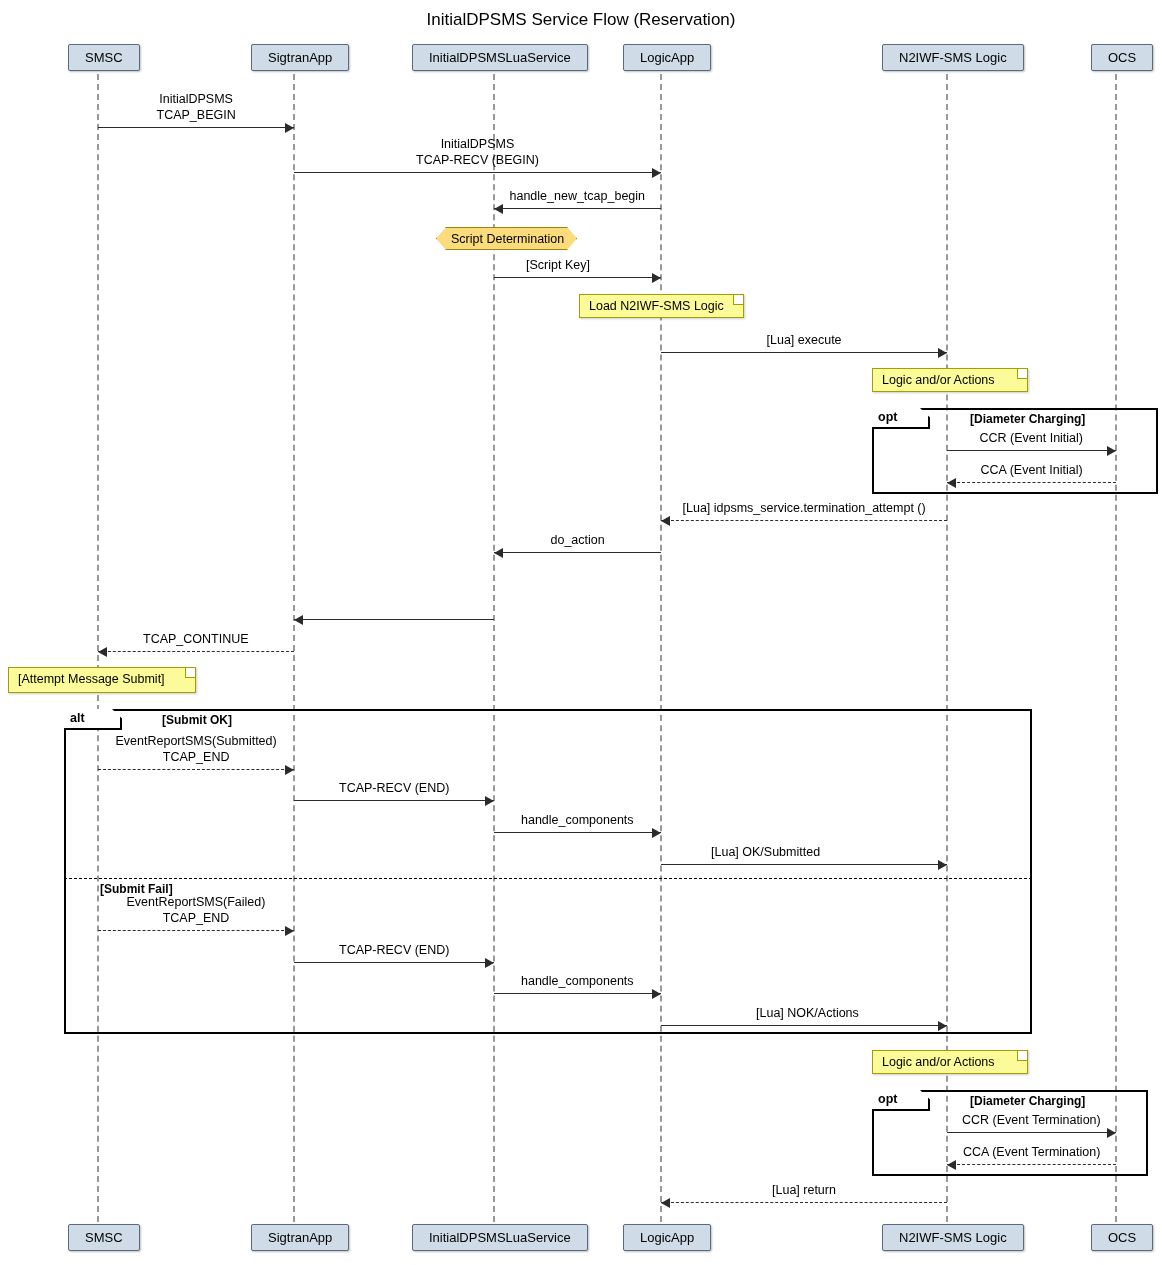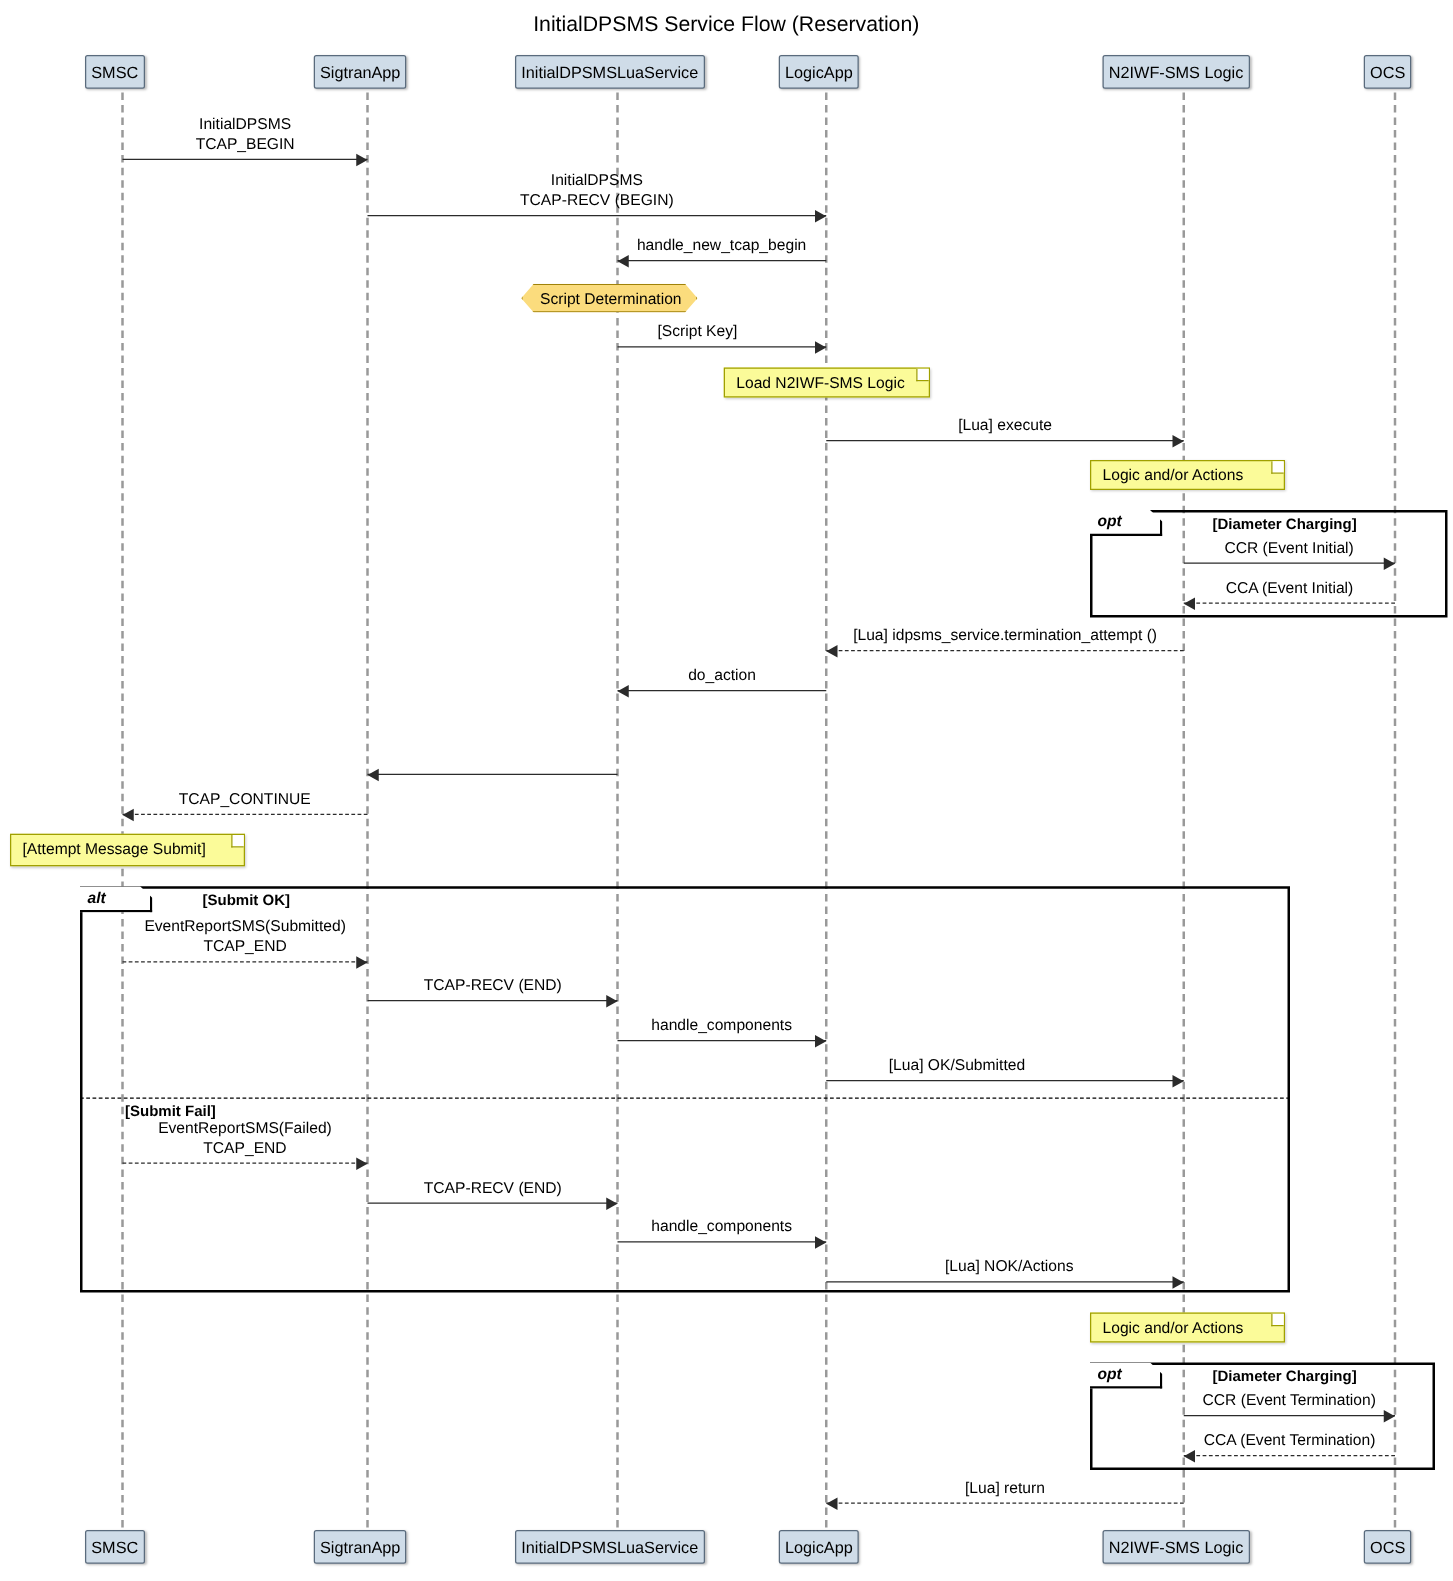--- a/index.html
+++ b/index.html
@@ -34,21 +34,21 @@
     height: 1148px;
   }
   .participant {
     position: absolute;
     background: #cfdce8;
     border: 1px solid #5a6b7d;
     border-radius: 2px;
     font-size: 13px;
     color: #000;
     text-align: center;
-    padding: 5px 4px;
+    padding: 5px 16px;
     box-sizing: border-box;
     white-space: nowrap;
     box-shadow: 1px 1px 2px rgba(0,0,0,0.25);
   }
   .msg-line {
     position: absolute;
     height: 0;
     border-top: 1.4px solid #2b2b2b;
   }
   .msg-line.dashed {
@@ -114,21 +114,20 @@
     position: absolute;
     border: 2px solid #000000;
     border-top: none;
     border-left: none;
     box-sizing: border-box;
     background: #ffffff;
     font-size: 12.5px;
     font-weight: bold;
     padding: 2px 8px 2px 6px;
     clip-path: polygon(0 0, calc(100% - 10px) 0, 100% 45%, 100% 100%, 0 100%);
-    font-style: italic;
   }
   .frame-cond {
     position: absolute;
     font-size: 12px;
     font-weight: bold;
     white-space: nowrap;
     padding-left: 32px;
   }
   .frame-divider {
     position: absolute;
@@ -274,18 +273,18 @@
     <div class="msg-line dashed" style="left: 947px; top: 1164px; width: 169px;"></div>
     <div class="arrow-head left" style="top: 1159.5px; left: 947px;"></div>
     <div class="msg-label" style="text-align: center; line-height: 16px; left: 963px; top: 1144px;">
       <div>CCA (Event Termination)</div>
     </div>
     <div class="msg-line dashed" style="left: 661px; top: 1202px; width: 286px;"></div>
     <div class="arrow-head left" style="top: 1197.5px; left: 661px;"></div>
     <div class="msg-label" style="text-align: center; line-height: 16px; left: 772px; top: 1182px;">
       <div>[Lua] return</div>
     </div>
-    <div class="hexnote" style="left: 417px; top: 227px; width: 141px; height: 23px;">Script Determination</div>
+    <div class="hexnote" style="left: 436px; top: 227px; width: 141px; height: 23px;">Script Determination</div>
     <div class="note folded" style="left: 579px; top: 294px; width: 165px; height: 24px;">Load N2IWF-SMS Logic</div>
     <div class="note folded" style="left: 872px; top: 368px; width: 156px; height: 24px;">Logic and/or Actions</div>
     <div class="note folded" style="left: 8px; top: 667px; width: 188px; height: 26px;">[Attempt Message Submit]</div>
     <div class="note folded" style="left: 872px; top: 1050px; width: 156px; height: 24px;">Logic and/or Actions</div>
   </div>
 
 </body></html>

